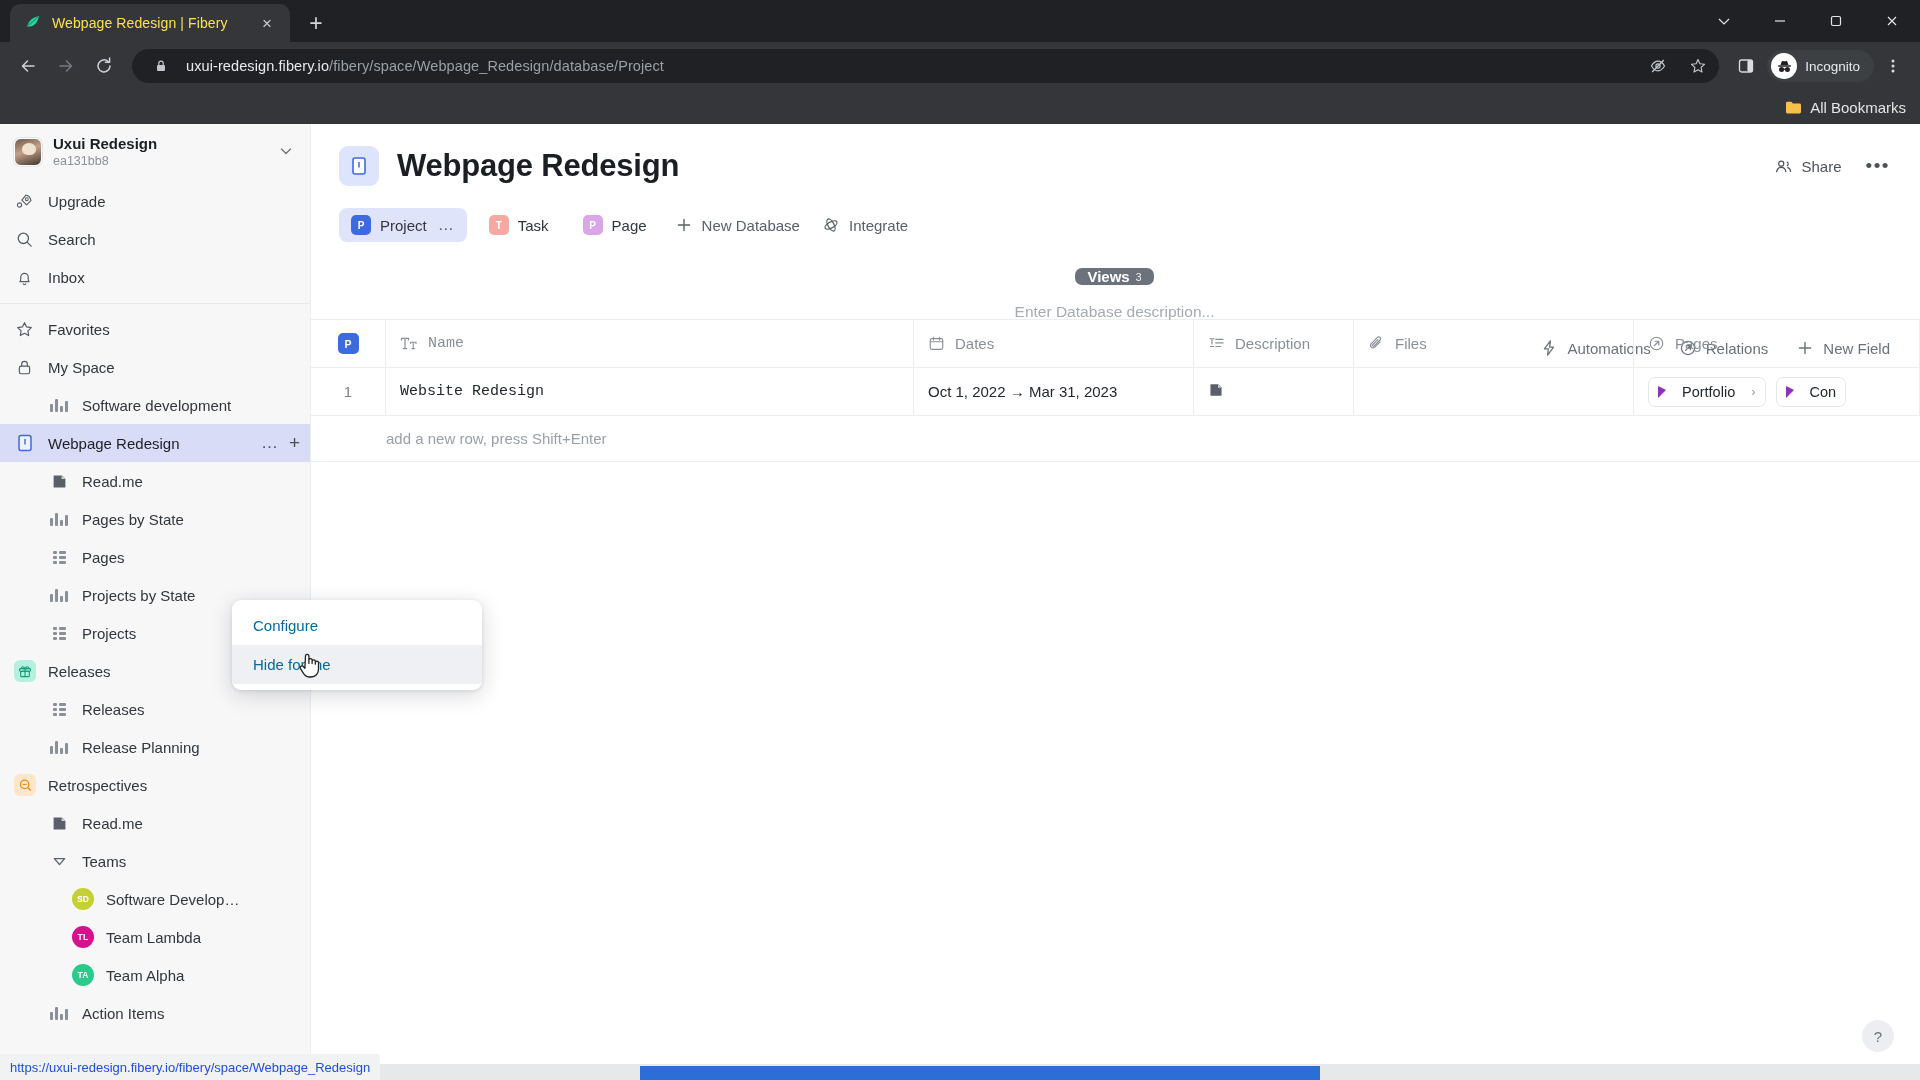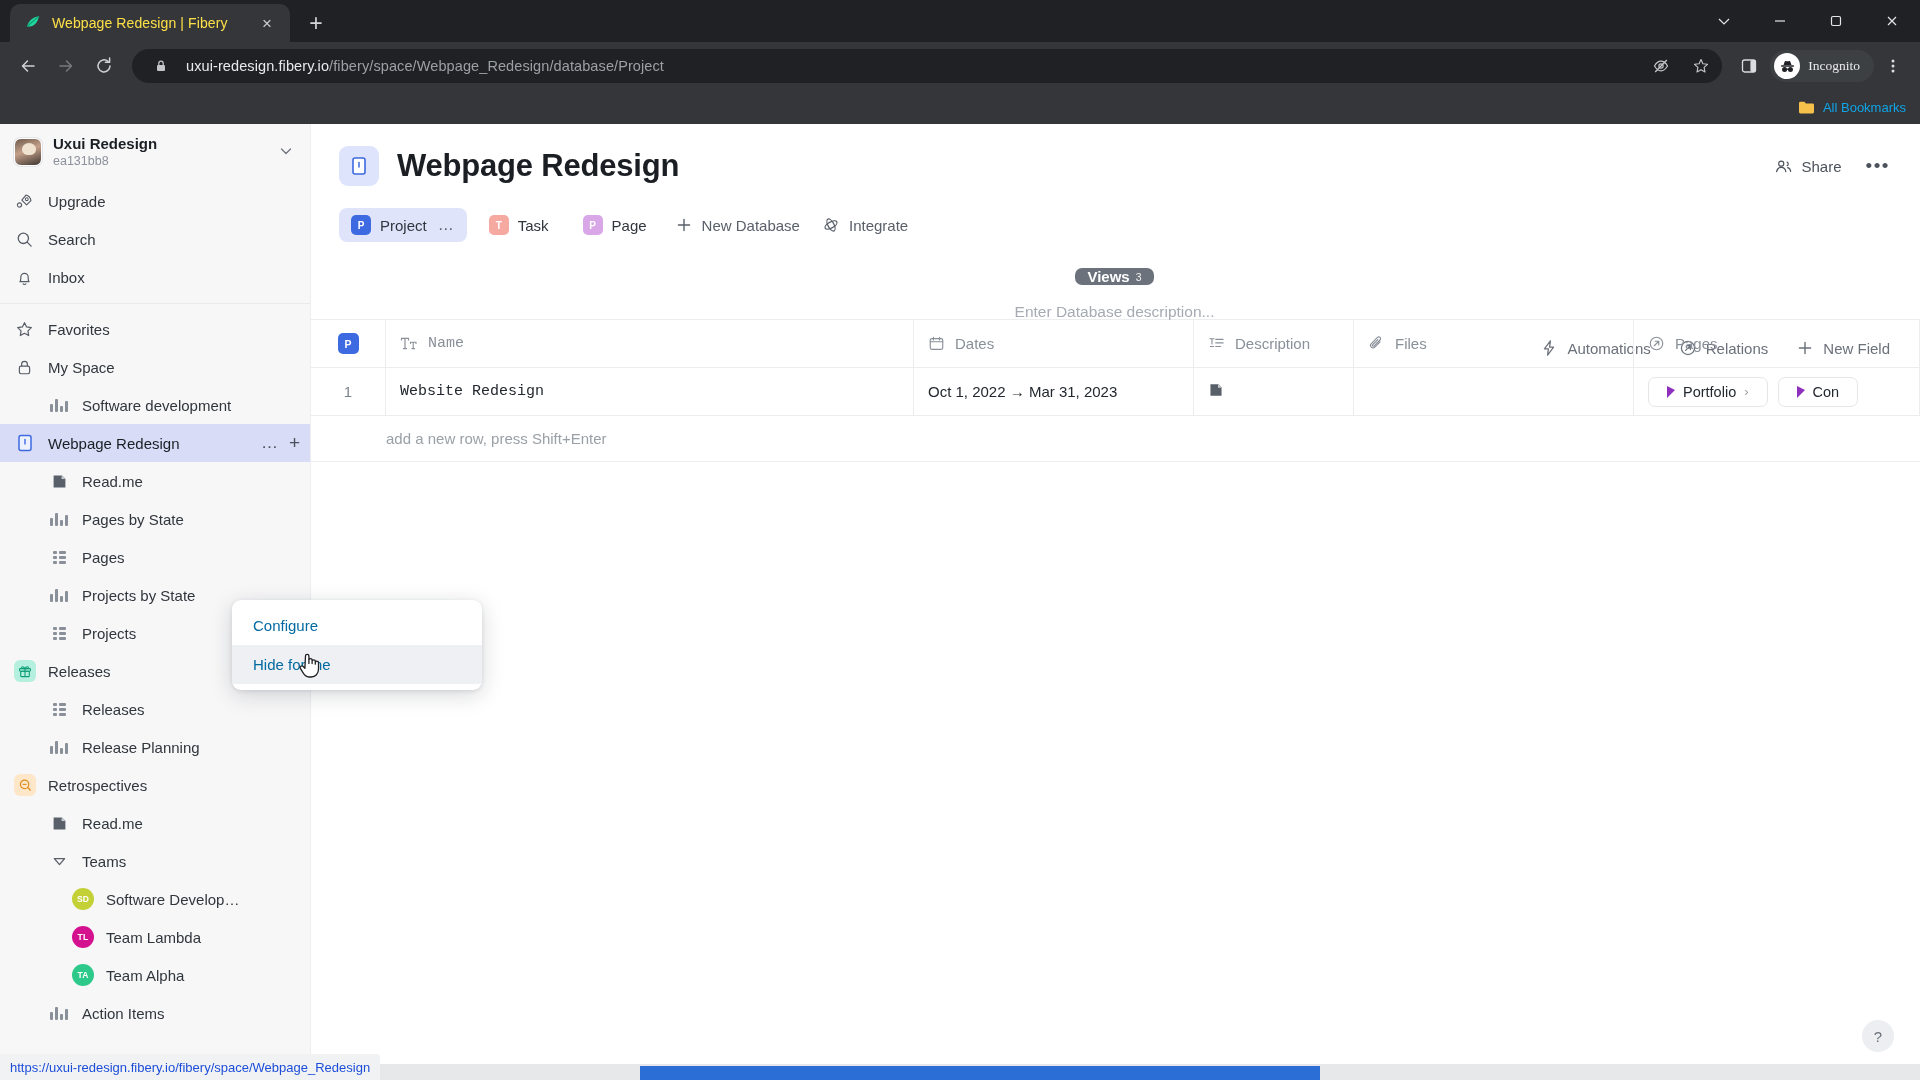--- a/index.html
+++ b/index.html
@@ -113,39 +113,38 @@
     display: flex; align-items: center; justify-content: center;
     color: #dadce0;
   }
   .incognito-pill {
     height: 32px;
     background: #3c4043;
     border-radius: 16px;
     display: flex; align-items: center; gap: 8px;
     padding: 0 14px 0 4px;
     margin-left: 2px;
-    font-family: Liberation Serif, serif;
   }
   .incog-av {
     width: 26px; height: 26px; border-radius: 50%;
     background: #ffffff; display:flex; align-items:center; justify-content:center;
   }
   .incognito-pill span { color: #e8eaed; font-size: 13.5px; }
 
   .bookmarkbar {
     height: 34px;
     background: #35363a;
     display: flex;
     align-items: center;
     justify-content: flex-end;
     padding-right: 14px;
     gap: 8px;
   }
   .bm-folder { display:flex; align-items:center; gap: 8px; }
-  .bm-folder span { color: #0ea5e9; font-size: 13px; }
+  .bm-folder span { color: #e5e5e5; font-size: 15px; }
 
   
   .page {
     position: absolute;
     top: 124px; left: 0;
     width: 1920px;
     height: 956px;
     display: flex;
     background: #ffffff;
   }
@@ -305,23 +304,23 @@
   .c-files { flex: 0 0 280px; }
   .c-pages { flex: 1 1 auto; }
   .idx-badge {
     width: 21px; height: 21px; border-radius: 5px; background:#3e6ae1;
     display:flex; align-items:center; justify-content:center;
     color:#fff; font-size:10.5px; font-weight:700;
   }
   .row-num { color: #7d838c; font-size: 15px; }
   .cell .val { color:#23282e; white-space: nowrap; overflow:hidden; text-overflow: ellipsis; }
   .chip {
-    display:flex; align-items:center; gap: 8px;
+    display:flex; align-items:center; gap: 16px;
     border: 1px solid #e4e6e9; border-radius: 7px;
-    height: 30px; padding: 0 18px; background:#fff;
+    height: 30px; padding: 0 9px; background:#fff;
     font-size: 14.5px; color: #23282e; white-space:nowrap;
   }
   .chip .tri { width:0;height:0;border-left:8px solid #8e2fbe;border-bottom:8px solid transparent;border-top:4px solid transparent; }
   .chip .arr { color:#9aa0a7; font-size: 13px; }
   .addrow {
     height: 46px; display:flex; align-items:center;
     padding-left: 75px; color:#9aa0a7; font-size: 15px;
     border-bottom: 1px solid #ebedef;
   }
 

